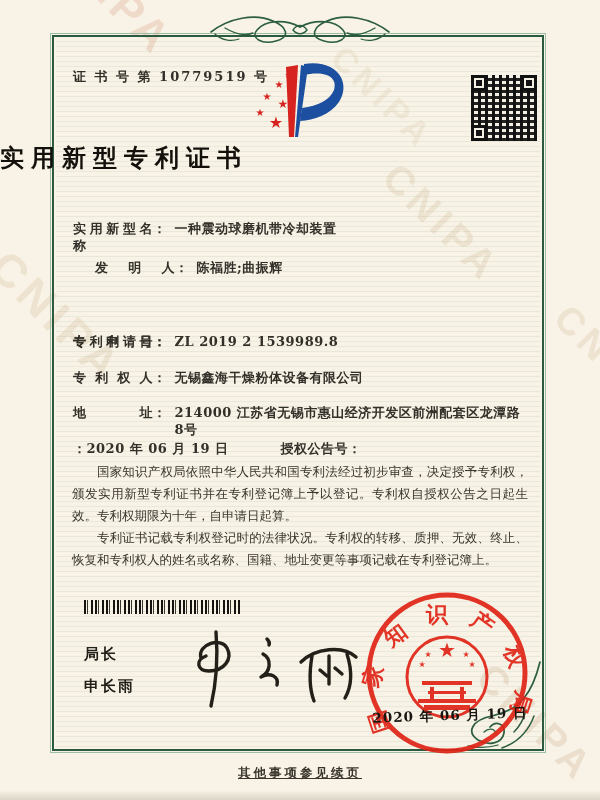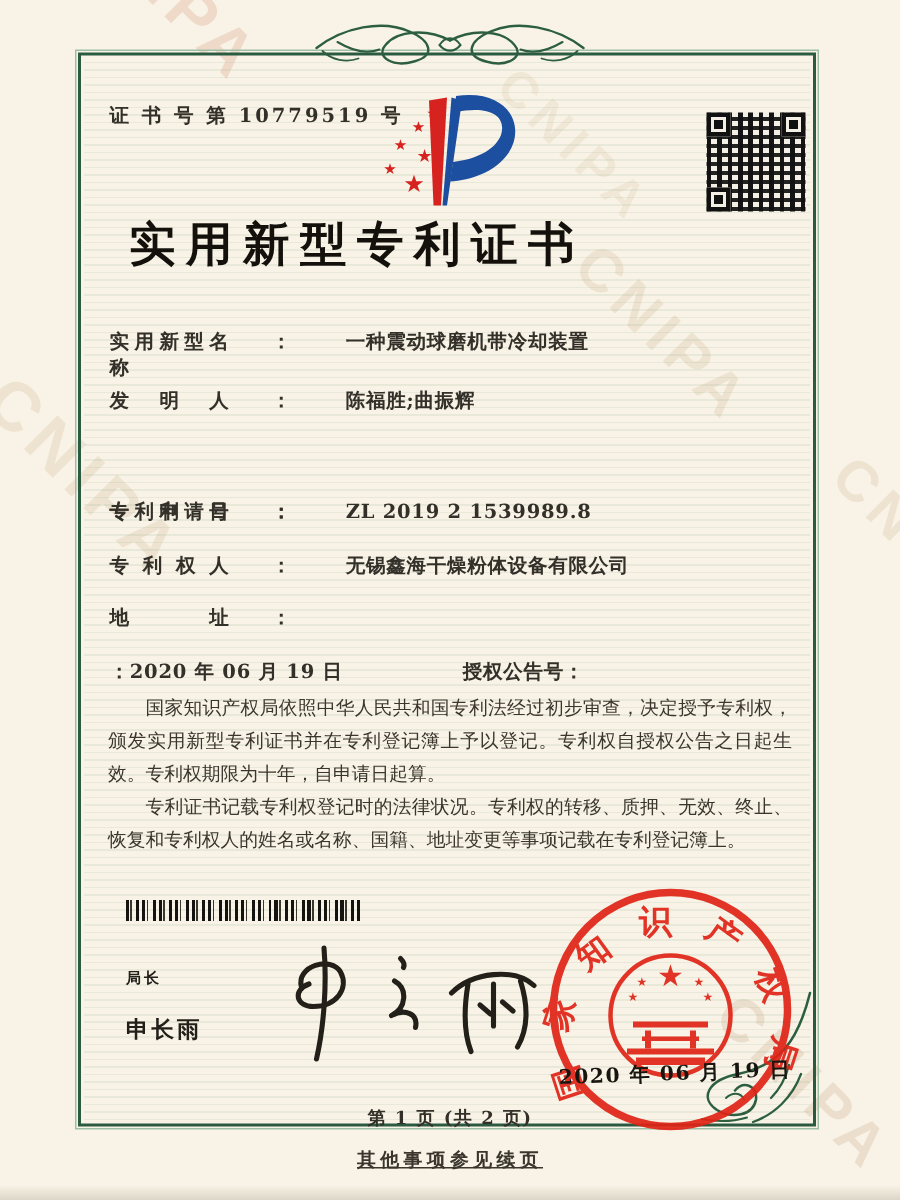--- a/index.html
+++ b/index.html
@@ -32,41 +32,41 @@
   .cert-no{position:absolute;left:73px;top:68px;z-index:3;font-size:13px;font-weight:600;
     letter-spacing:2px;white-space:pre;}
   .logo{position:absolute;left:246px;top:58px;width:106px;height:90px;z-index:3;}
   .logo svg{position:absolute;left:0;top:0;}
   .qr{position:absolute;left:471px;top:75px;width:66px;height:66px;z-index:3;background:
     repeating-linear-gradient(0deg,rgba(17,17,17,.92) 0 3px,rgba(0,0,0,0) 3px 6px),
     repeating-linear-gradient(90deg,#141414 0 3px,#f3efe4 3px 7px);}
   .qr .finder{position:absolute;width:16px;height:16px;border:3px solid #111;background:#f3efe4;box-sizing:border-box;}
   .qr .finder::after{content:"";position:absolute;left:2px;top:2px;width:6px;height:6px;background:#111;}
   .qr .f-tl{left:0;top:0;} .qr .f-tr{right:0;top:0;} .qr .f-bl{left:0;bottom:0;}
-  .title{position:absolute;left:0;top:142px;width:476px;text-align:center;z-index:3;
-    font-size:31px;font-weight:bold;letter-spacing:7px;color:#14110c;}
+  .title{position:absolute;left:0;top:142px;width:476px;z-index:3;
+    font-size:24px;font-weight:bold;letter-spacing:7px;color:#14110c;}
   
   .field-row{position:absolute;left:73px;width:452px;display:flex;z-index:3;
-    font-size:13px;font-weight:600;line-height:17px;letter-spacing:.5px;gap:28px;}
+    font-size:13px;font-weight:600;line-height:17px;letter-spacing:.5px;}
   .flabel{flex:none;display:inline-block;width:80px;text-align:justify;text-align-last:justify;}
   .fcolon{flex:none;margin-right:8px;}
   .fvalue{flex:1;}
-  .row-y0{top:220px;} .row-y1{top:259px;} .row-y2{top:297px;margin-top:36px;} .row-y3{top:333px;}
+  .row-y0{top:220px;} .row-y1{top:259px;margin-left:22px;} .row-y2{top:297px;margin-top:36px;} .row-y3{top:333px;}
   .row-y4{top:369px;} .row-y5{top:404px;} .row-y6{top:440px;}
   .grant-pair{display:flex;}
   .grant-pair .g2{margin-left:52px;}
   
   .body-text{position:absolute;left:72px;width:456px;top:461px;z-index:3;
     font-size:12.5px;line-height:22px;text-align:justify;color:#3a352d;font-weight:500;}
   .body-text p{margin:0;text-indent:2em;}
   
   .barcode{position:absolute;left:84px;top:600px;width:156px;height:14px;z-index:3;background:
     repeating-linear-gradient(90deg,#15130f 0 2px,rgba(0,0,0,0) 2px 3px,#3a372f 3px 4px,
       rgba(0,0,0,0) 4px 7px,#15130f 7px 9px,rgba(0,0,0,0) 9px 11px);}
-  .director-title{position:absolute;left:84px;top:645px;z-index:3;font-size:10px;font-weight:bold;
+  .director-title{position:absolute;left:84px;top:645px;z-index:3;font-size:15px;font-weight:bold;
     font-family:"Liberation Sans","DejaVu Sans",sans-serif;letter-spacing:2px;color:#23201a;}
   .director-name{position:absolute;left:84px;top:677px;z-index:3;font-size:15px;font-weight:bold;
     font-family:"Liberation Sans","DejaVu Sans",sans-serif;letter-spacing:2px;color:#23201a;}
   .signature{position:absolute;left:175px;top:626px;z-index:4;}
   .seal{position:absolute;left:358px;top:591px;z-index:4;opacity:.92;}
   .seal-date{position:absolute;left:366px;top:707px;width:168px;z-index:5;text-align:center;
     font-size:13.5px;font-weight:bold;color:#181510;letter-spacing:1px;transform:rotate(-2deg);white-space:pre;}
   .page-num{position:absolute;left:0;top:737px;width:600px;text-align:center;z-index:3;
     font-size:12px;font-weight:600;letter-spacing:1px;}
   .continuation{position:absolute;left:0;top:765px;width:600px;text-align:center;z-index:3;
@@ -149,20 +149,21 @@
       <span class="fcolon">：</span>
   </div>
   <div class="field-row row-y4">
     <span class="flabel">专利权人</span>
       <span class="fcolon">：</span>
     <span class="fvalue">无锡鑫海干燥粉体设备有限公司</span>
   </div>
   <div class="field-row row-y5">
     <span class="flabel">地址</span>
       <span class="fcolon">：</span>
+    <span class="fvalue">214000 江苏省无锡市惠山经济开发区前洲配套区龙潭路8号</span>
   </div>
   <div class="field-row row-y6">
     <span class="grant-pair">
         <span>：</span>
       <span>2020 年 06 月 19 日</span>
     </span>
     <span class="grant-pair">
       <span class="g2">授权公告号</span>
         <span>：</span>
     </span>
@@ -211,16 +212,15 @@
       <rect x="64" y="90" width="50" height="4" stroke="none"></rect>
       <rect x="72" y="96" width="4" height="12" stroke="none"></rect>
       <rect x="102" y="96" width="4" height="12" stroke="none"></rect>
       <rect x="70" y="100" width="38" height="3" stroke="none"></rect>
       <rect x="60" y="108" width="58" height="4" stroke="none"></rect>
       <rect x="66" y="114" width="46" height="5" stroke="none"></rect>
     </g>
   </svg>
   <div class="seal-date">2020 年 06 月 19 日</div>
 
-  <div class="page-num">第 1 页 (共 2 页)</div>
   <div class="continuation">其他事项参见续页</div>
 
 </div>
 
 </body></html>

